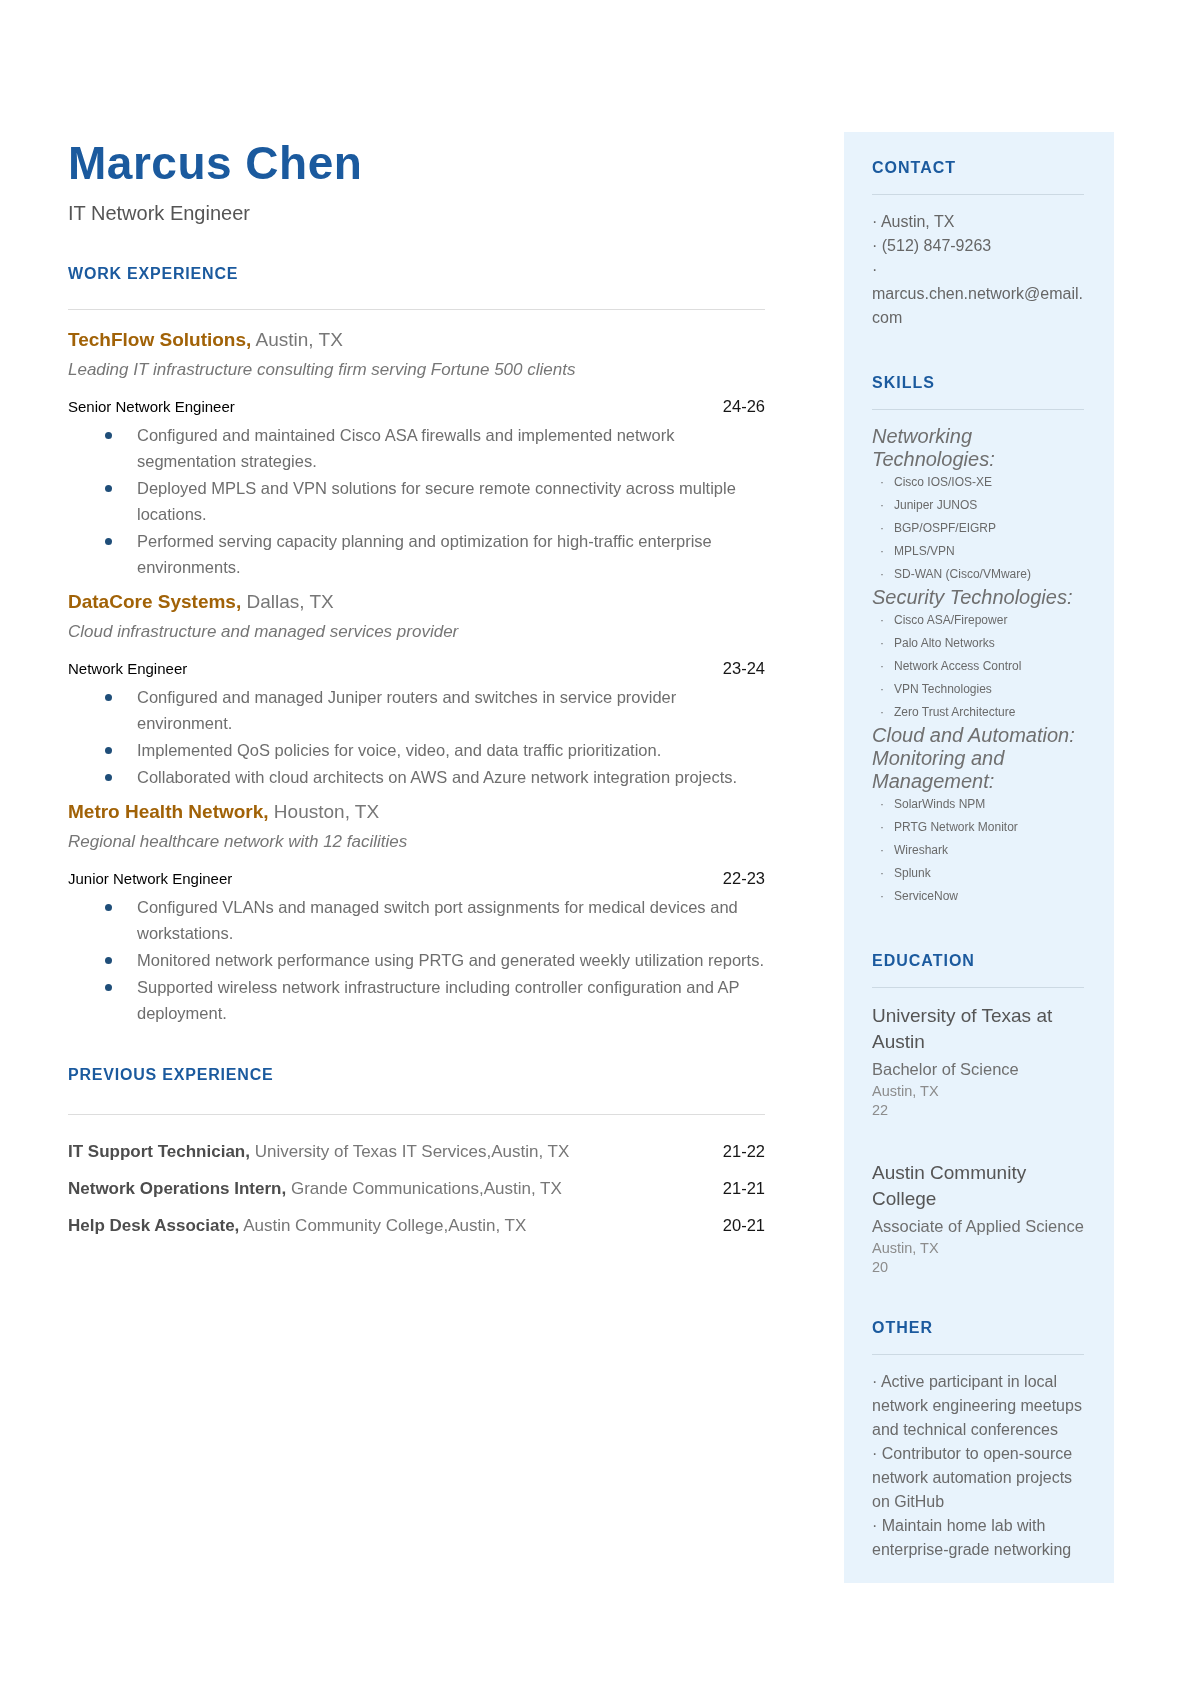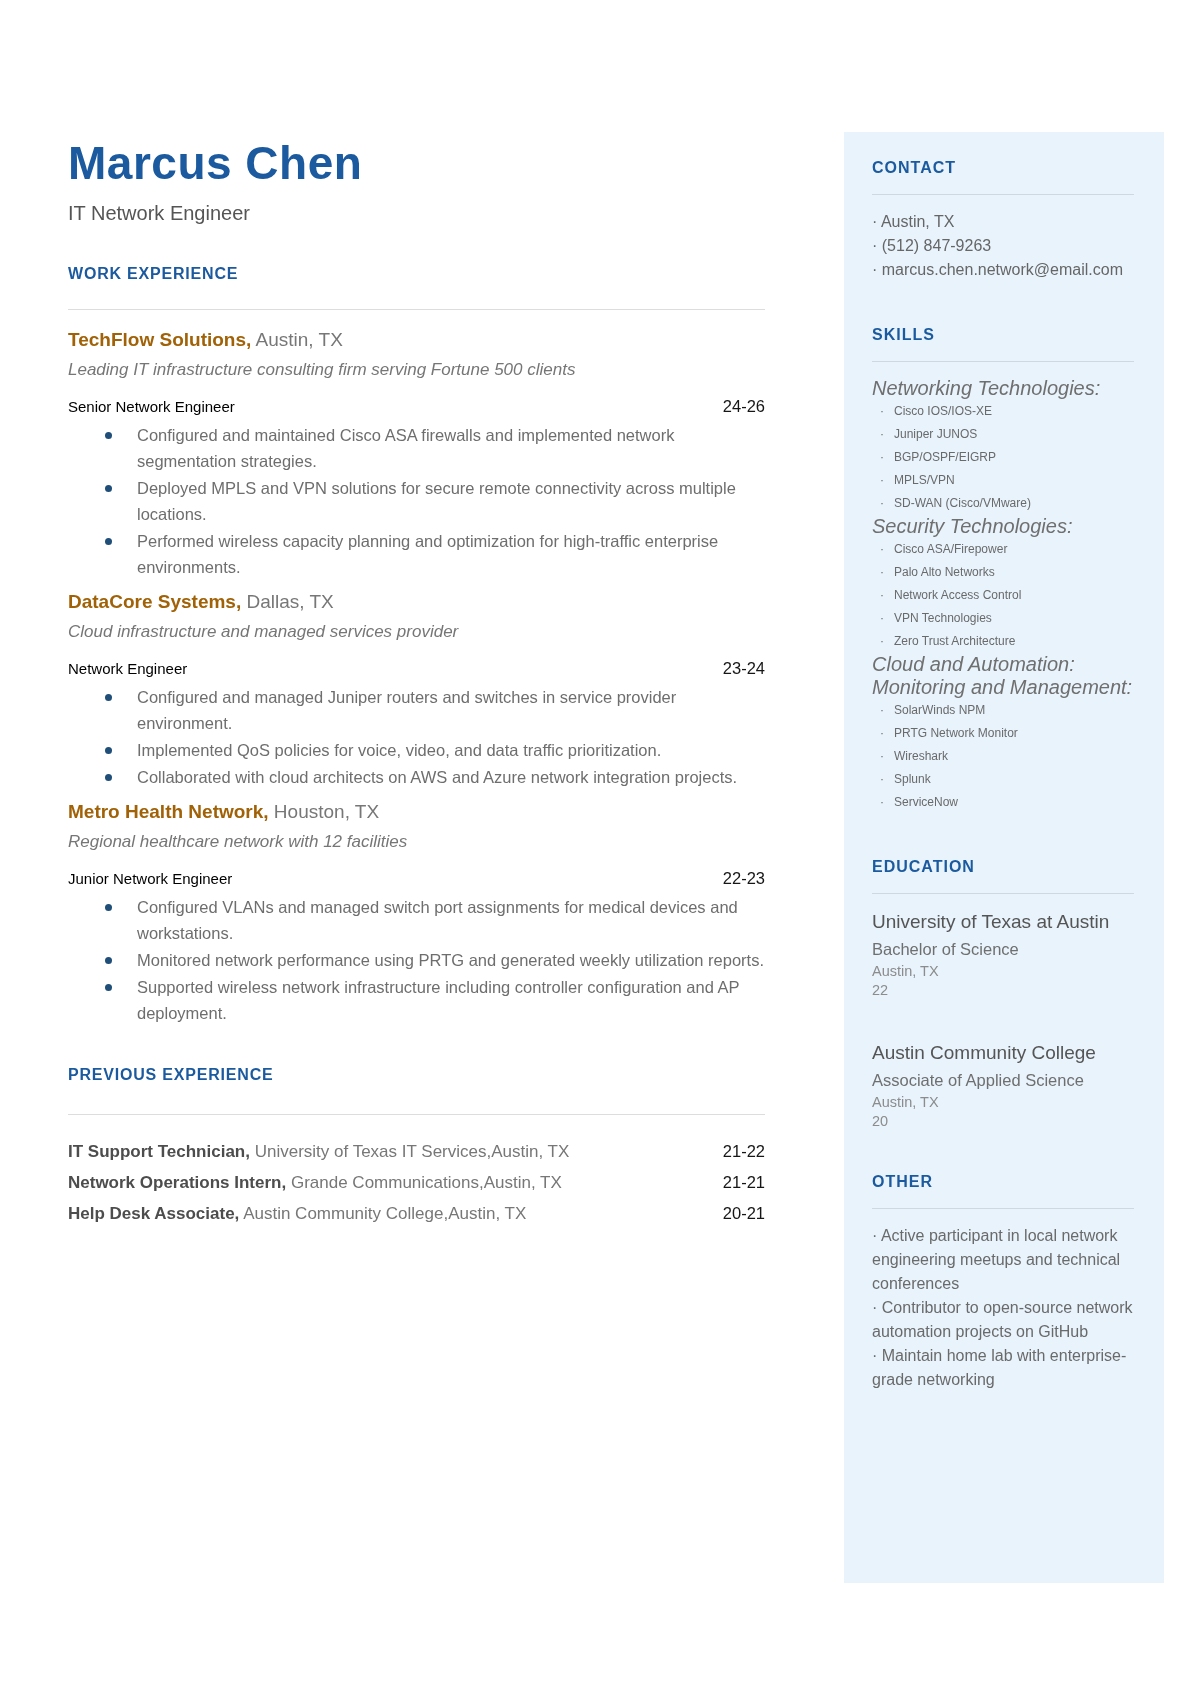--- a/index.html
+++ b/index.html
@@ -16,27 +16,27 @@
   .cname{font-weight:bold;color:#a16207;}
   .cloc,.porg{white-space:pre-wrap;}
   .cdesc{font-style:italic;font-size:17px;color:#767676;margin-top:8px;}
   .role-row{display:flex;justify-content:space-between;align-items:baseline;margin-top:17px;}
   .rtitle{font-size:15px;color:#000000;}
   .rdates{font-size:16.5px;color:#161616;}
   .bullets{list-style:none;margin:6px 0 0;padding:0;}
   .bullets li{position:relative;padding-left:69px;font-size:16.5px;color:#6e6e6e;line-height:26px;margin-top:1px;}
   .bullets li::before{content:"";position:absolute;left:37px;top:10px;width:7px;height:7px;border-radius:50%;background:#1f4e79;}
   .prev-rules{margin-top:30px;}
-  .prev-row{display:flex;justify-content:space-between;align-items:baseline;margin-top:6px;font-size:17px;line-height:25px;}
+  .prev-row{display:flex;justify-content:space-between;align-items:baseline;margin-top:12px;font-size:17px;line-height:25px;}
   .prev-row.first{margin-top:24px;}
   .ptitle{font-weight:bold;color:#4d4d4d;}
   .porg{color:#777;}
 
   
-  .sidebar{position:absolute;left:844px;top:132px;width:320px;height:1451px;background:#e8f3fc;
+  .sidebar{position:absolute;left:844px;top:132px;width:270px;height:1451px;background:#e8f3fc;
            padding:27px 30px 0 28px;box-sizing:border-box;}
   .sb-heading{font-size:16px;font-weight:bold;color:#1b5a9e;letter-spacing:1px;}
   .sb-heading.mt{margin-top:44px;}
   .sb-rule{border:none;border-top:1px solid #ccd9e3;margin:17px 0 15px;}
   .contact-item{font-size:16px;color:#666;line-height:24px;overflow-wrap:break-word;}
   .contact-item::before{content:"· ";color:#666;}
   .sk-label{font-style:italic;font-size:20px;color:#6f6f6f;line-height:23px;}
   .sk-list{list-style:none;margin:0;padding:0;}
   .sk-list li{font-size:12px;color:#6a6a6a;line-height:23px;padding-left:8px;}
   .sk-list li::before{content:"·";margin-right:10px;}
@@ -65,21 +65,21 @@
       <span class="cname">TechFlow Solutions,</span><span class="cloc"> Austin, TX</span>
     </div>
     <div class="cdesc">Leading IT infrastructure consulting firm serving Fortune 500 clients</div>
     <div class="role-row">
       <span class="rtitle">Senior Network Engineer</span>
       <span class="rdates">24-26</span>
     </div>
     <ul class="bullets">
       <li>Configured and maintained Cisco ASA firewalls and implemented network segmentation strategies.</li>
       <li>Deployed MPLS and VPN solutions for secure remote connectivity across multiple locations.</li>
-      <li>Performed wireless capacity planning and optimization for high-traffic enterprise environments.</li>
+      <li>Performed serving capacity planning and optimization for high-traffic enterprise environments.</li>
     </ul>
 
     <div class="company-line" style="margin-top:10px;">
       <span class="cname">DataCore Systems,</span><span class="cloc"> Dallas, TX</span>
     </div>
     <div class="cdesc">Cloud infrastructure and managed services provider</div>
     <div class="role-row">
       <span class="rtitle">Network Engineer</span>
       <span class="rdates">23-24</span>
     </div>

